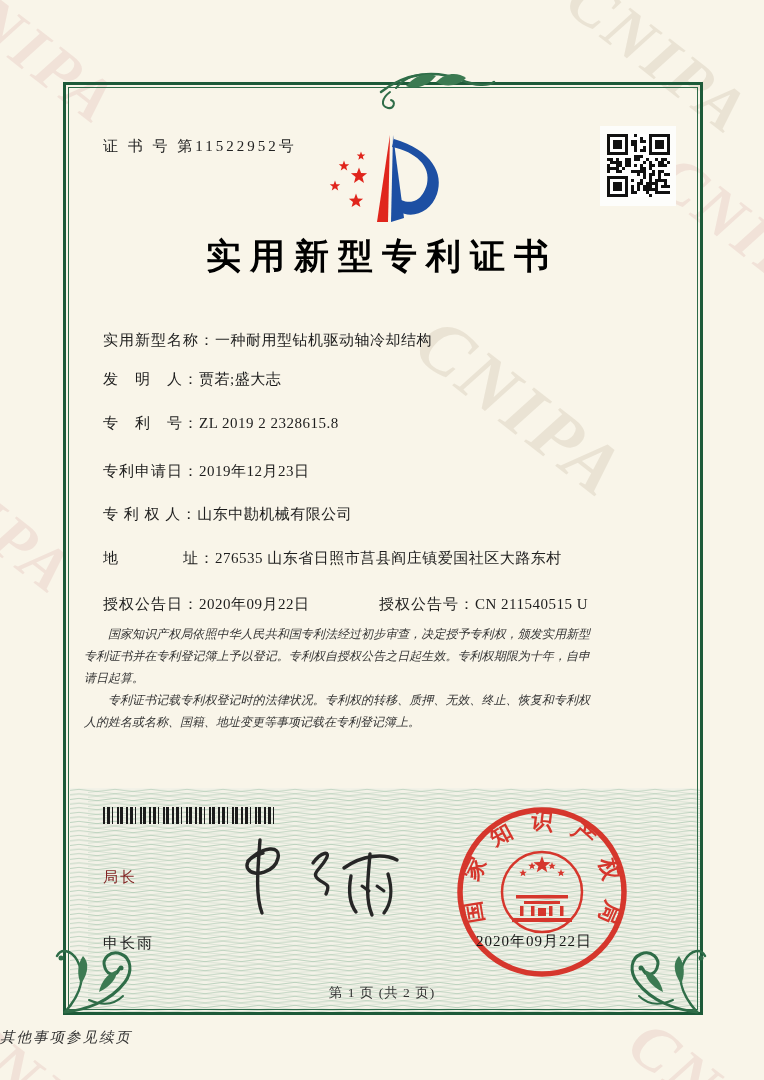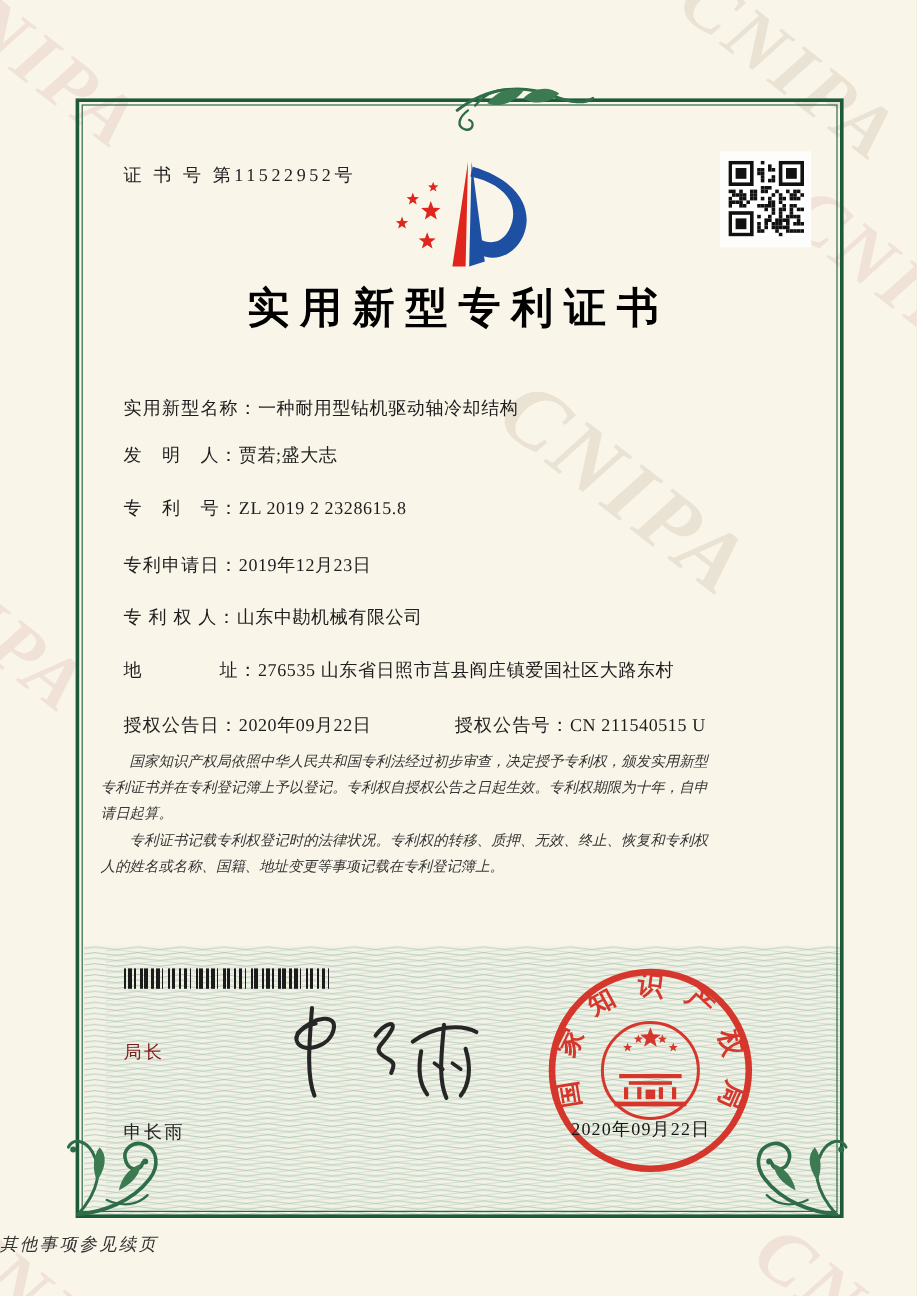--- a/index.html
+++ b/index.html
@@ -336,15 +336,16 @@
         <rect x="79" y="104" width="3.5" height="10"></rect>
         <rect x="86" y="106" width="8" height="8"></rect>
         <rect x="97" y="104" width="3.5" height="10"></rect>
         <rect x="108" y="104" width="3.5" height="10"></rect>
         <rect x="60" y="116" width="60" height="4"></rect>
       </g>
     </g>
   </svg>
   <div class="seal-date">2020年09月22日</div>
 
+  <div class="page-number">第 1 页 (共 2 页)</div>
   <div class="footer-note">其他事项参见续页</div>
 
 </div>
 
 </body></html>

